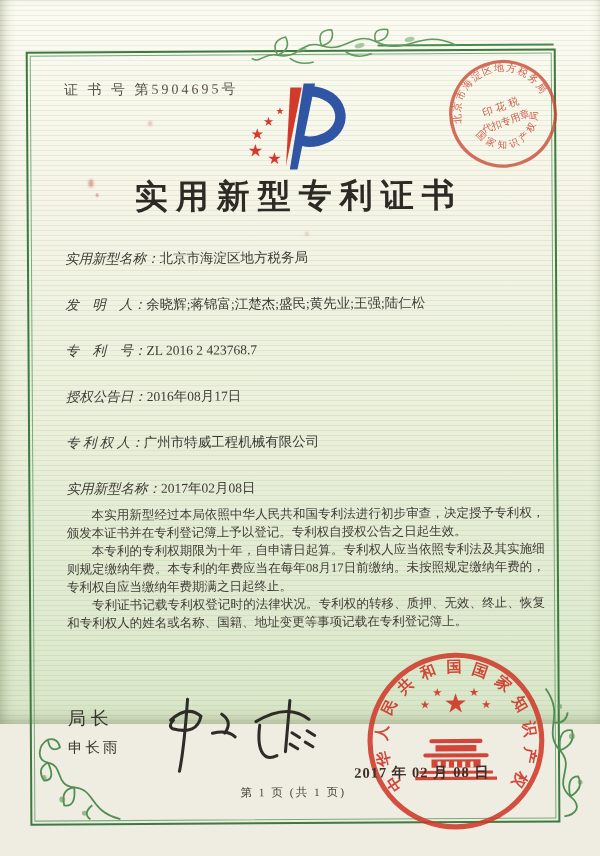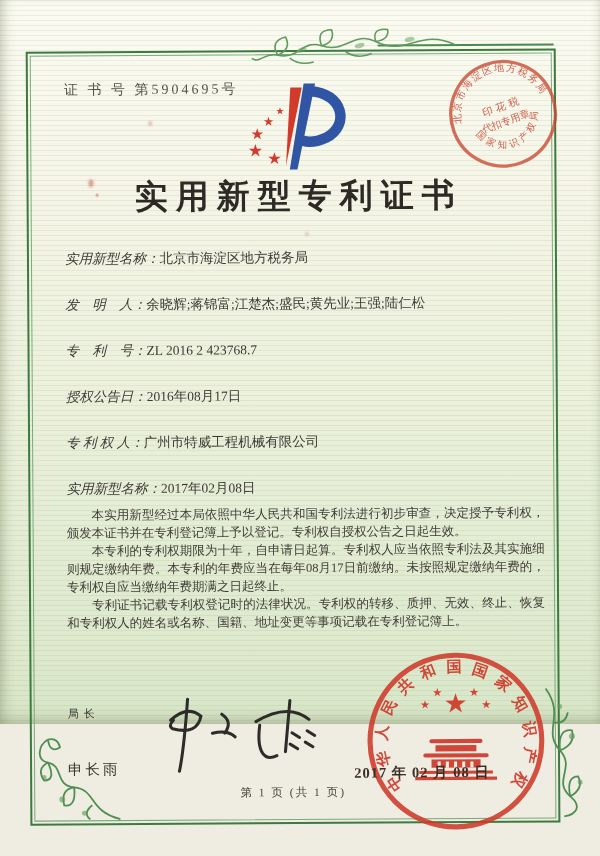--- a/index.html
+++ b/index.html
@@ -15,22 +15,22 @@
   .frame-inner{position:absolute;inset:2px;border:1px solid #79ab7c;}
   .cert-no{position:absolute;left:66px;top:80px;font-size:14px;letter-spacing:3px;color:#57524c;}
   .title{position:absolute;left:0;top:174px;width:600px;text-align:center;font-size:33px;
     font-weight:700;letter-spacing:8px;color:#2d2a26;}
   .fields{position:absolute;left:66px;top:247px;right:46px;color:#3d3a35;}
   .field-row{margin-bottom:25px;line-height:21px;font-size:13.5px;white-space:pre-wrap;}
   .field-label{white-space:pre;font-style:italic;}
   .paras{position:absolute;left:66px;top:505px;right:56px;color:#403d37;
     font-size:12.5px;line-height:18px;text-align:justify;}
   .paras p{margin:0;text-indent:2em;}
-  .sig-title{position:absolute;left:66px;top:705px;font-size:11px;letter-spacing:5px;color:#38352f;}
-  .sig-name{position:absolute;left:66px;top:737px;font-size:14.5px;letter-spacing:3px;color:#38352f;margin-top:22px;}
+  .sig-title{position:absolute;left:66px;top:705px;font-size:18px;letter-spacing:5px;color:#38352f;}
+  .sig-name{position:absolute;left:66px;top:737px;font-size:14.5px;letter-spacing:3px;color:#38352f;}
   .signature-svg{position:absolute;left:148px;top:690px;}
   .seal{position:absolute;left:362px;top:650px;width:184px;height:184px;opacity:.92;}
   .seal-date{position:absolute;left:352px;top:764px;width:170px;font-size:14.5px;font-weight:700;
     letter-spacing:1px;color:#3c2f28;z-index:5;font-family:"Liberation Serif","DejaVu Serif",serif;}
   .tax-stamp{position:absolute;left:448px;top:58px;width:114px;height:114px;transform:rotate(-20deg);opacity:.88;}
   .footer{position:absolute;left:28px;top:785px;width:526px;text-align:center;
     font-size:11.5px;color:#47443e;letter-spacing:2px;}
   .ornament{position:absolute;}
   .topline{position:absolute;left:380px;top:45px;width:176px;height:2px;background:#4c8a4c;}
   .speck{position:absolute;border-radius:50%;}

